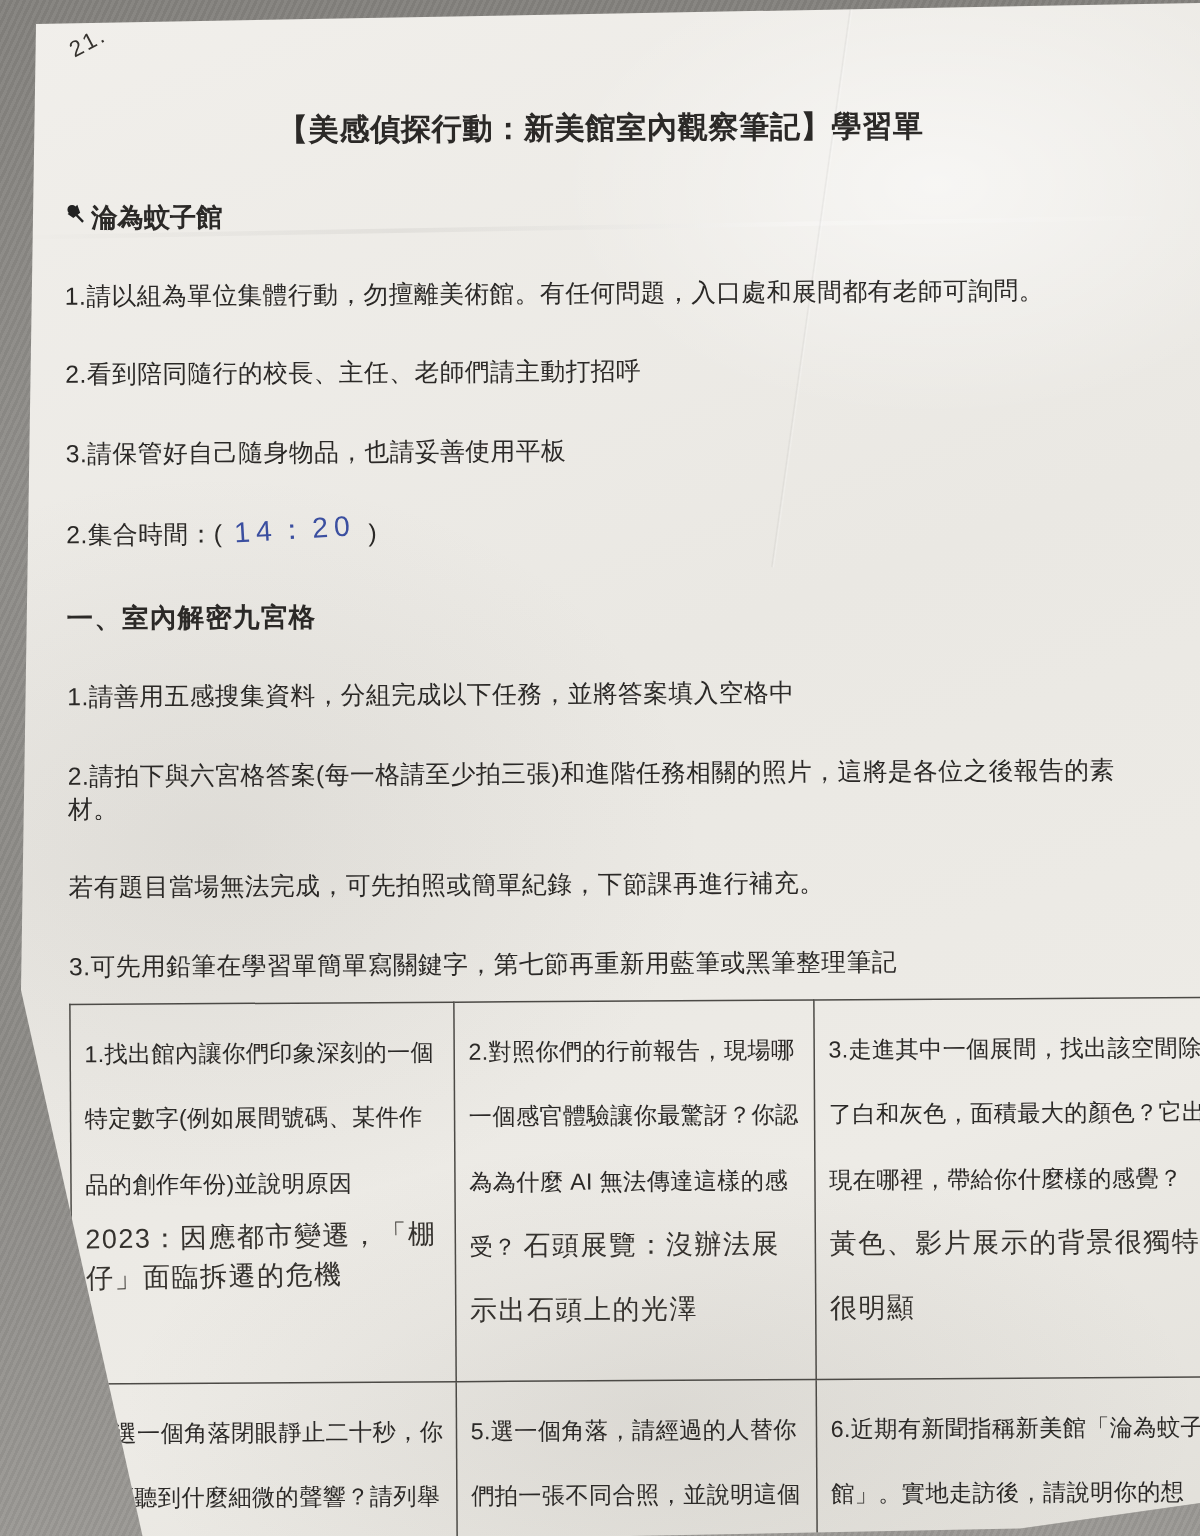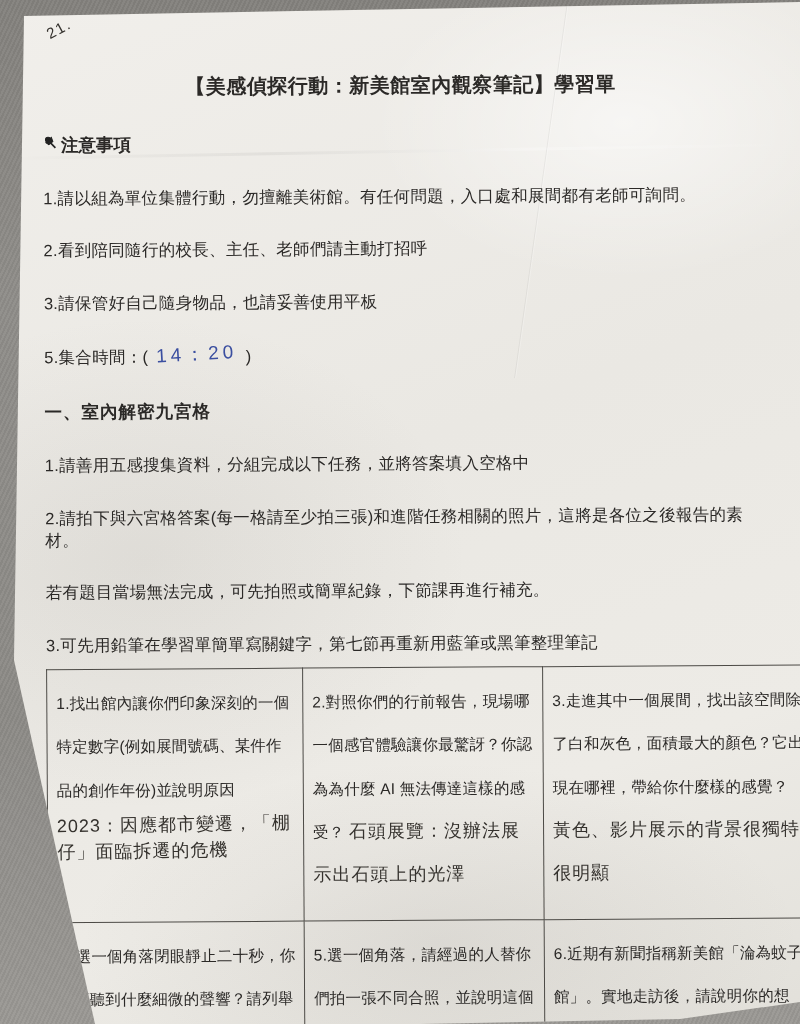--- a/index.html
+++ b/index.html
@@ -67,27 +67,27 @@
     <div class="pin-head">
       <span class="pin-ico">
         <svg viewBox="0 0 16 16" width="16" height="16">
           <g fill="#222" stroke="#222">
             <circle cx="5.2" cy="4.6" r="2.6"></circle>
             <path d="M6.5 6.5 L12.5 12.8" stroke-width="1.6" fill="none"></path>
             <path d="M3 7.5 L8.5 2.2 L10 6.5 L6 9.5 Z"></path>
           </g>
         </svg>
       </span>
-      <span>注意事項</span>
+      <span>淪為蚊子館</span>
     </div>
 
     <p class="line">1.請以組為單位集體行動，勿擅離美術館。有任何問題，入口處和展間都有老師可詢問。</p>
     <p class="line">2.看到陪同隨行的校長、主任、老師們請主動打招呼</p>
     <p class="line">3.請保管好自己隨身物品，也請妥善使用平板</p>
-    <p class="line"><span>5.集合時間：(</span><span class="hand-blue">14：20</span><span>)</span></p>
+    <p class="line"><span>2.集合時間：(</span><span class="hand-blue">14：20</span><span>)</span></p>
 
     <div class="sec-head">一、室內解密九宮格</div>
 
     <p class="line">1.請善用五感搜集資料，分組完成以下任務，並將答案填入空格中</p>
     <p class="line">2.請拍下與六宮格答案(每一格請至少拍三張)和進階任務相關的照片，這將是各位之後報告的素材。</p>
     <p class="line">若有題目當場無法完成，可先拍照或簡單紀錄，下節課再進行補充。</p>
     <p class="line">3.可先用鉛筆在學習單簡單寫關鍵字，第七節再重新用藍筆或黑筆整理筆記</p>
 
     <table class="grid">
       <tbody>

